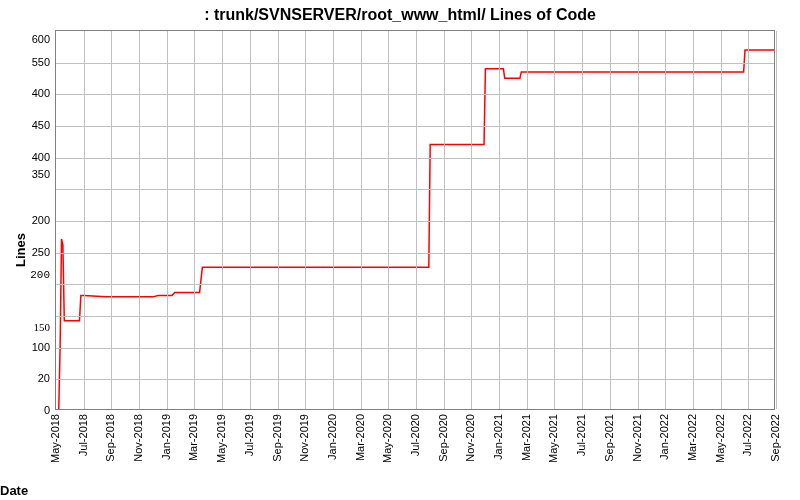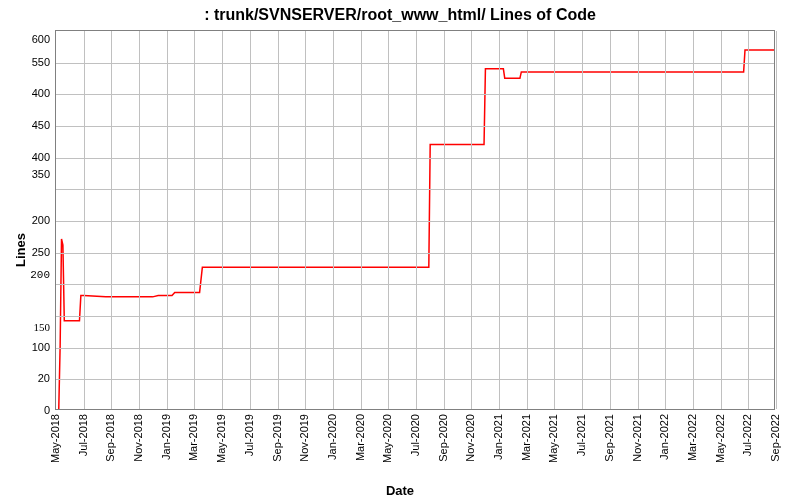--- a/index.html
+++ b/index.html
@@ -70,21 +70,20 @@
     transform: translateY(-50%) rotate(-90deg);
     transform-origin: center;
     font-size: 13px;
     font-weight: 700;
   }
   .x-axis-label {
     position: absolute;
     bottom: 2px;
     left: 0;
     right: 0;
-    text-align: center;
     font-size: 13px;
     font-weight: 700;
   }
   svg.line-layer {
     position: absolute;
     left: 0;
     top: 0;
     width: 100%;
     height: 100%;
   }

